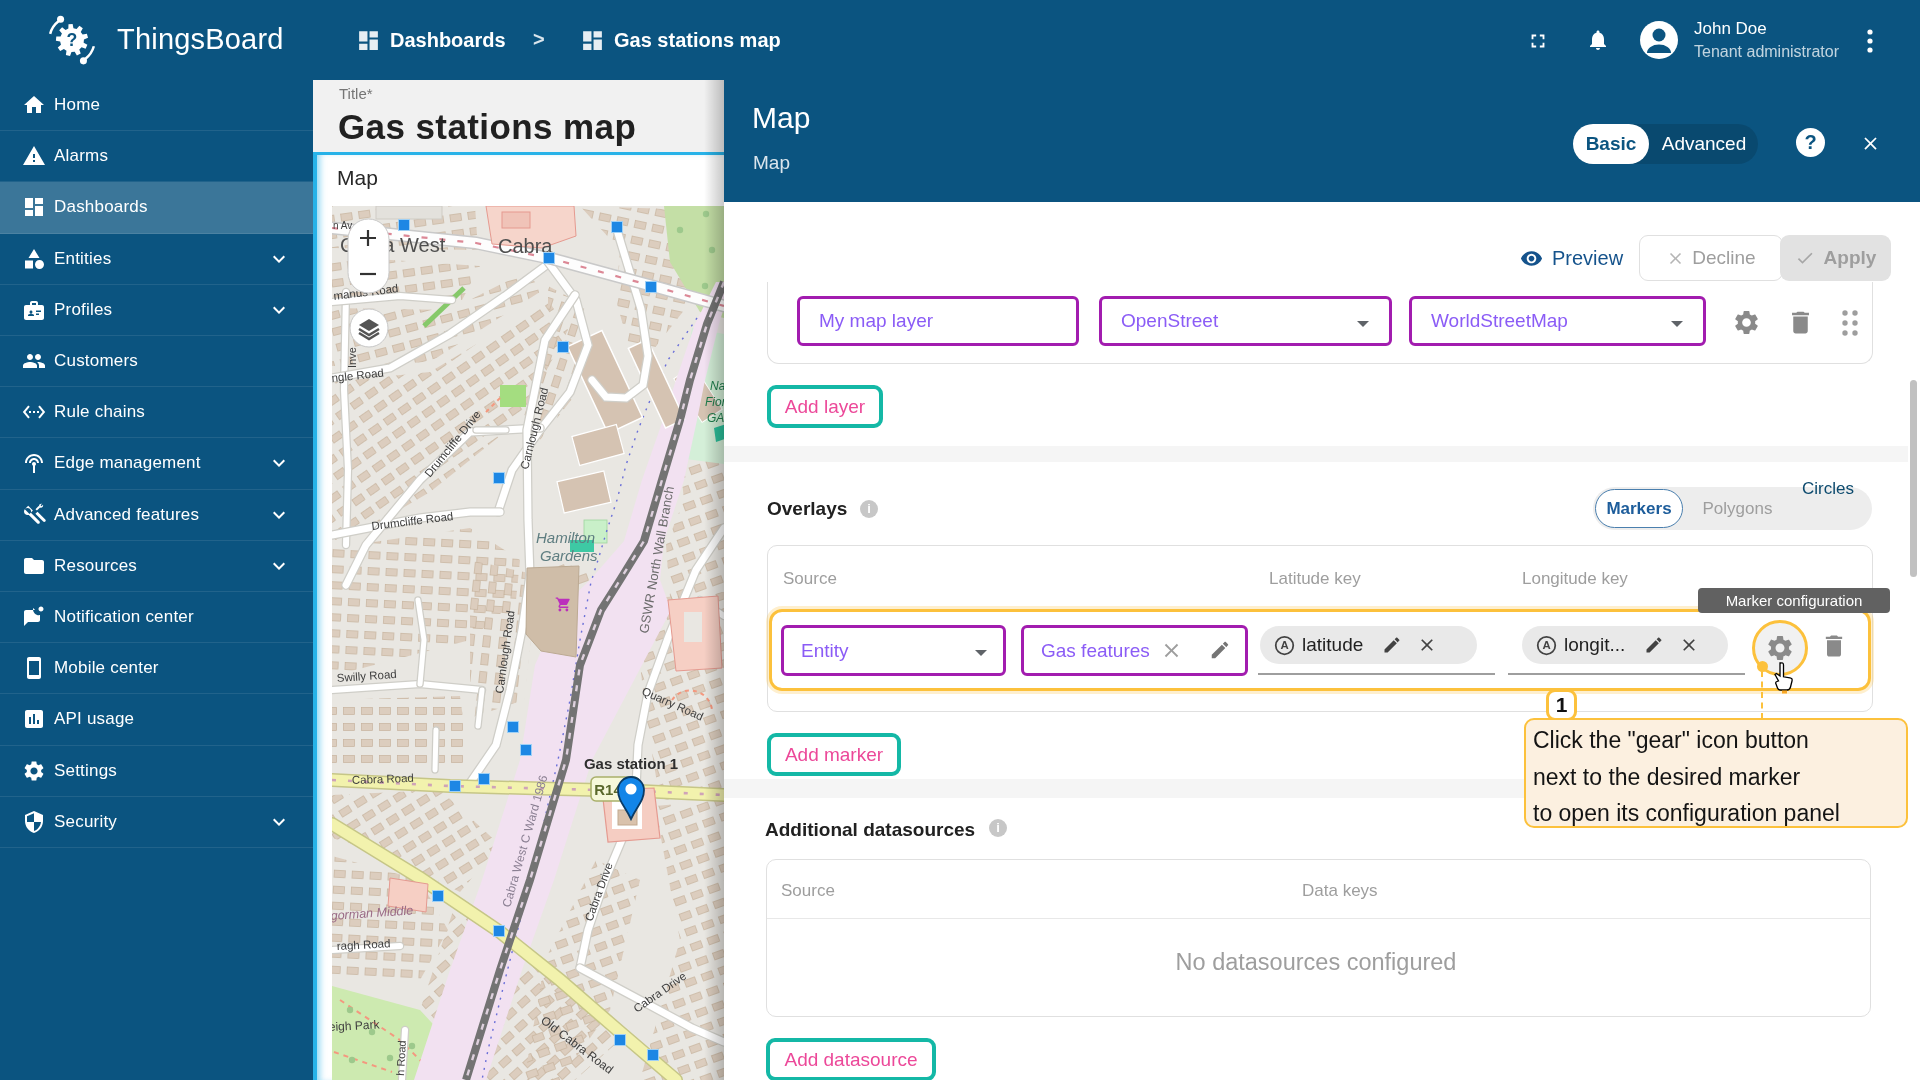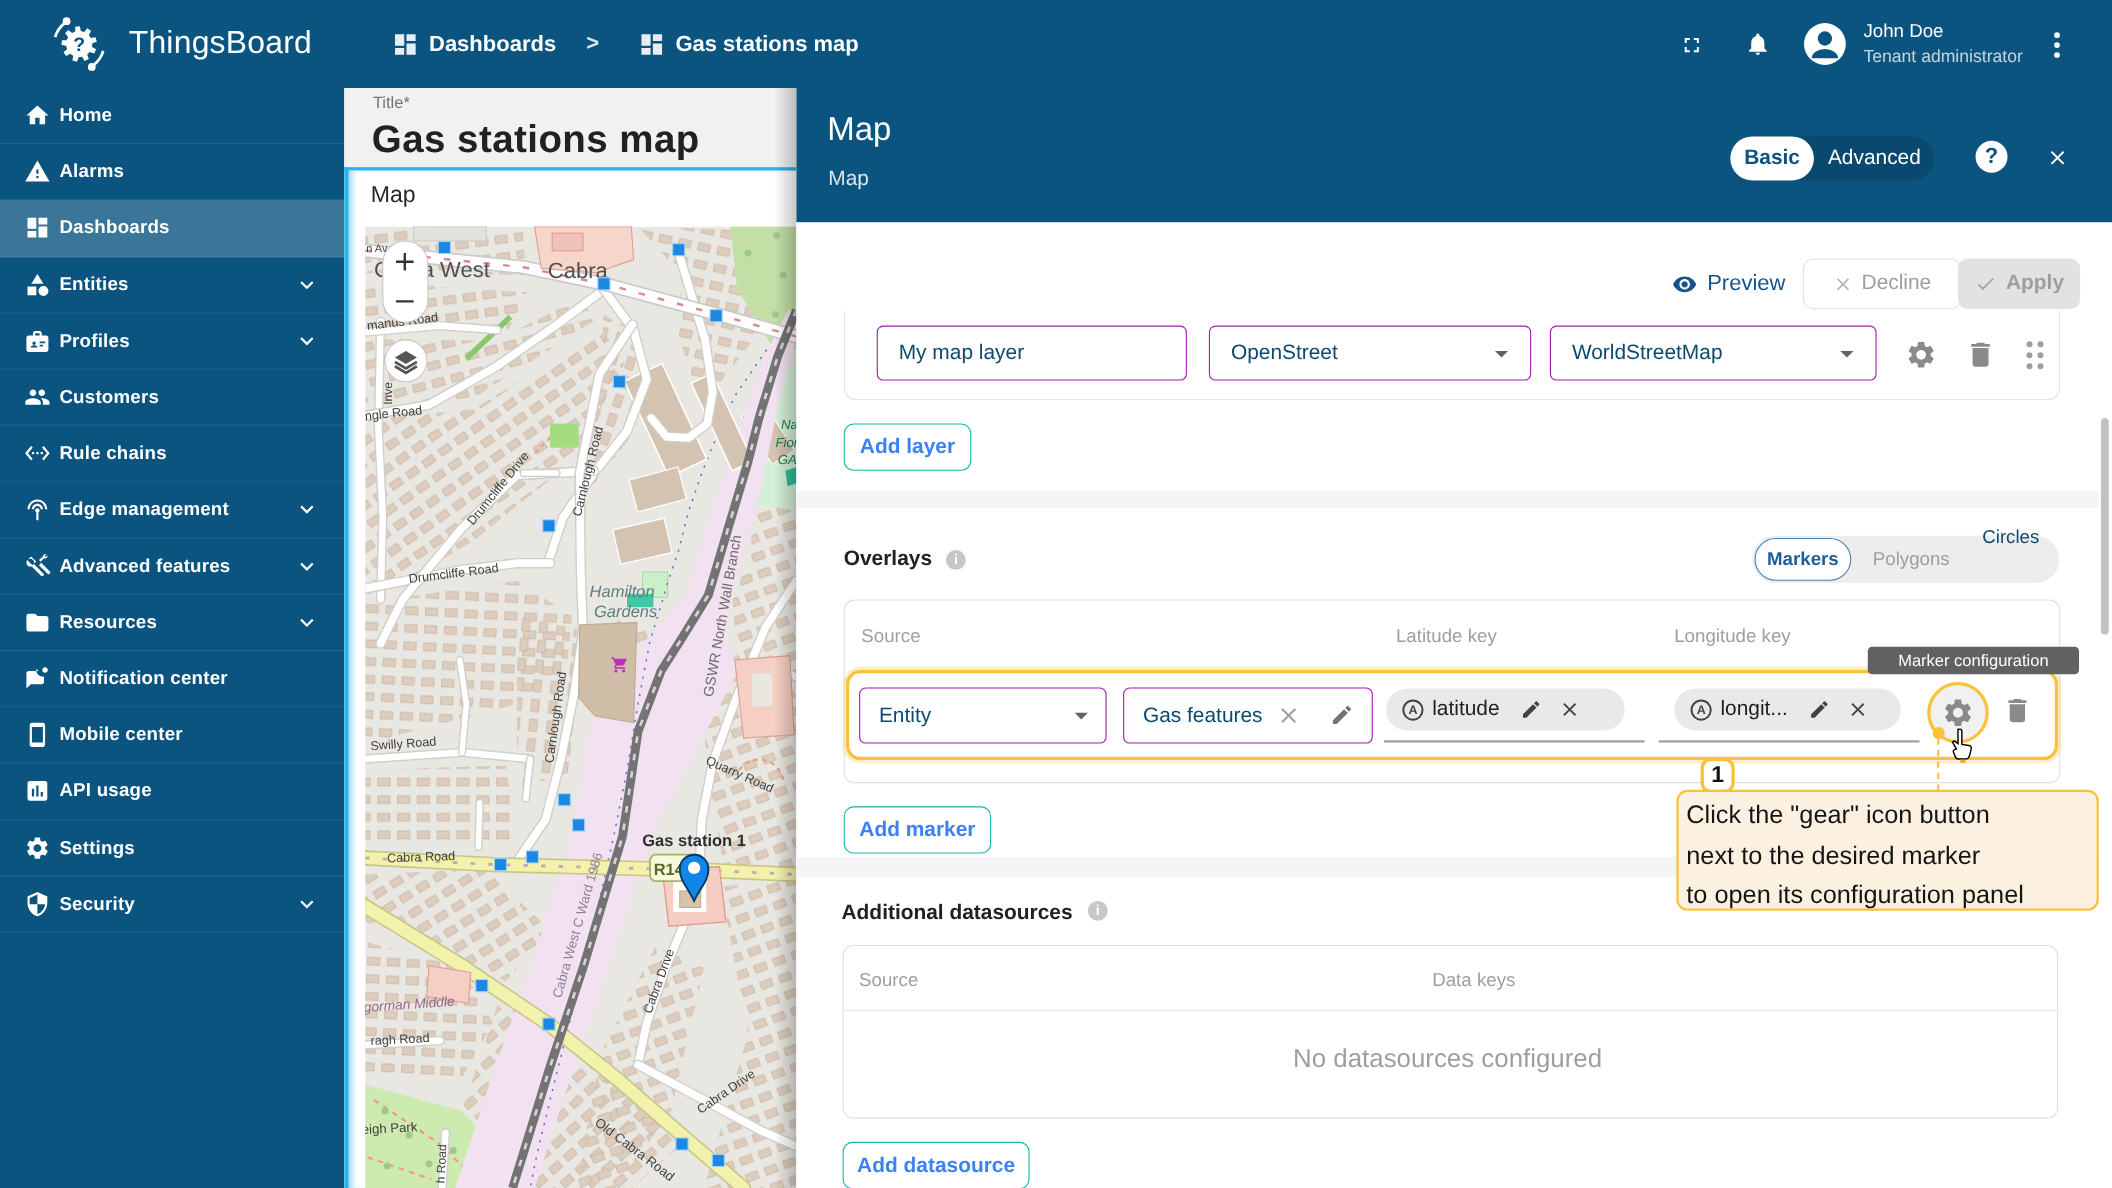--- a/index.html
+++ b/index.html
@@ -1,31 +1,31 @@
 <!DOCTYPE html>
 <html><head><meta charset="utf-8"><style>
 *{margin:0;padding:0;box-sizing:border-box;font-family:"Liberation Sans",sans-serif}
 body{width:1920px;height:1080px;overflow:hidden;position:relative;background:#fff}
 .abs{position:absolute}
 #topbar{position:absolute;left:0;top:0;width:1920px;height:80px;background:#0b5480}
 #sidebar{position:absolute;left:0;top:80px;width:313px;height:1000px;background:#0b5480}
 .side-item{position:absolute;left:0;width:313px;height:51.2px;display:flex;align-items:center;border-bottom:1px solid rgba(255,255,255,0.09)}
 .side-item.sel{background:rgba(255,255,255,0.2)}
 .sic{margin-left:22px;display:flex}
-.slbl{margin-left:8px;color:#fff;font-size:17px;font-weight:bold;letter-spacing:.2px}
+.slbl{margin-left:8px;color:#fff;font-size:17px;font-weight:normal;letter-spacing:.2px}
 .chev{position:absolute;right:22px;top:13px}
 #logo{position:absolute;left:46px;top:13px;display:flex;align-items:center}
 #logo .txt{color:#fff;font-size:29px;margin-left:19px;letter-spacing:.2px}
 .bc{position:absolute;top:28px;display:flex;align-items:center;color:#fff;font-size:20px;font-weight:bold}
 .bc .ic{margin-right:9px;display:flex}
 #panel{position:absolute;left:724px;top:80px;width:1196px;height:1000px;background:#fff}
 #pshadow{position:absolute;left:704px;top:80px;width:20px;height:1000px;background:linear-gradient(to right,rgba(0,0,0,0),rgba(0,0,0,0.22))}
 .btn{position:absolute;border:1px solid #e0e0e0;border-radius:9px;background:#fff;color:#9e9e9e;font-size:19px;display:flex;align-items:center;justify-content:center}
-.btn.blue{color:#3b82f6;font-weight:bold;border:1px solid #14b8a6}
-.fieldbox{position:absolute;border:1px solid #a21caf;border-radius:6px;background:#fff;display:flex;align-items:center;font-size:19px;color:#0c4a6e}
+.btn.blue{color:#ec4899;font-weight:normal;border:4px solid #14b8a6}
+.fieldbox{position:absolute;border:3px solid #a21caf;border-radius:6px;background:#fff;display:flex;align-items:center;font-size:19px;color:#8b5cf6}
 .glabel{position:absolute;color:#9e9e9e;font-size:17px}
 .seghead{font-size:19px;font-weight:bold;color:#212121}
 .infoi{display:inline-block;width:18px;height:18px;border-radius:50%;background:#c7c7c7;color:#fff;font-size:13px;text-align:center;line-height:18px;font-weight:bold}
 .chip{position:absolute;height:38px;background:#e9e9e9;border-radius:19px;display:flex;align-items:center;font-size:19px;font-weight:500;color:#1f1f1f}
 .selarrow{width:0;height:0;border-left:6px solid transparent;border-right:6px solid transparent;border-top:6.5px solid #5f6368}
 </style></head><body>
 <div id="topbar">
     <div id="logo">
       <svg width="52" height="52" viewBox="0 0 50 50">
         <path d="M39.8,30.6 L38.1,34.3 L34.2,33.0 L32.0,35.1 L33.4,39.0 L29.7,40.8 L27.6,37.2 L24.5,37.5 L23.1,41.4 L19.1,40.3 L19.7,36.2 L17.2,34.5 L13.6,36.5 L11.3,33.2 L14.4,30.5 L13.6,27.5 L9.5,26.8 L9.9,22.7 L14.0,22.6 L15.3,19.8 L12.7,16.6 L15.5,13.7 L18.8,16.3 L21.5,15.0 L21.6,10.9 L25.6,10.5 L26.4,14.6 L29.4,15.4 L32.1,12.2 L35.4,14.6 L33.4,18.2 L35.2,20.7 L39.3,20.0 L40.4,23.9 L36.5,25.4 L36.2,28.5 Z" fill="#fff"></path>

